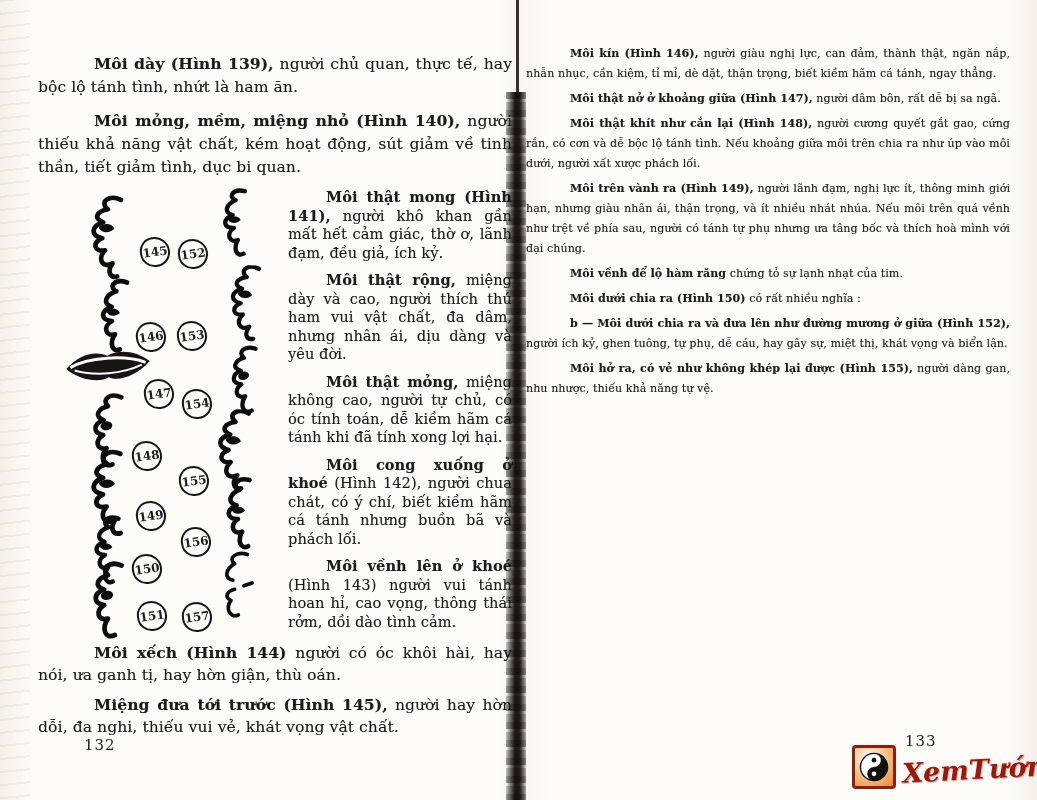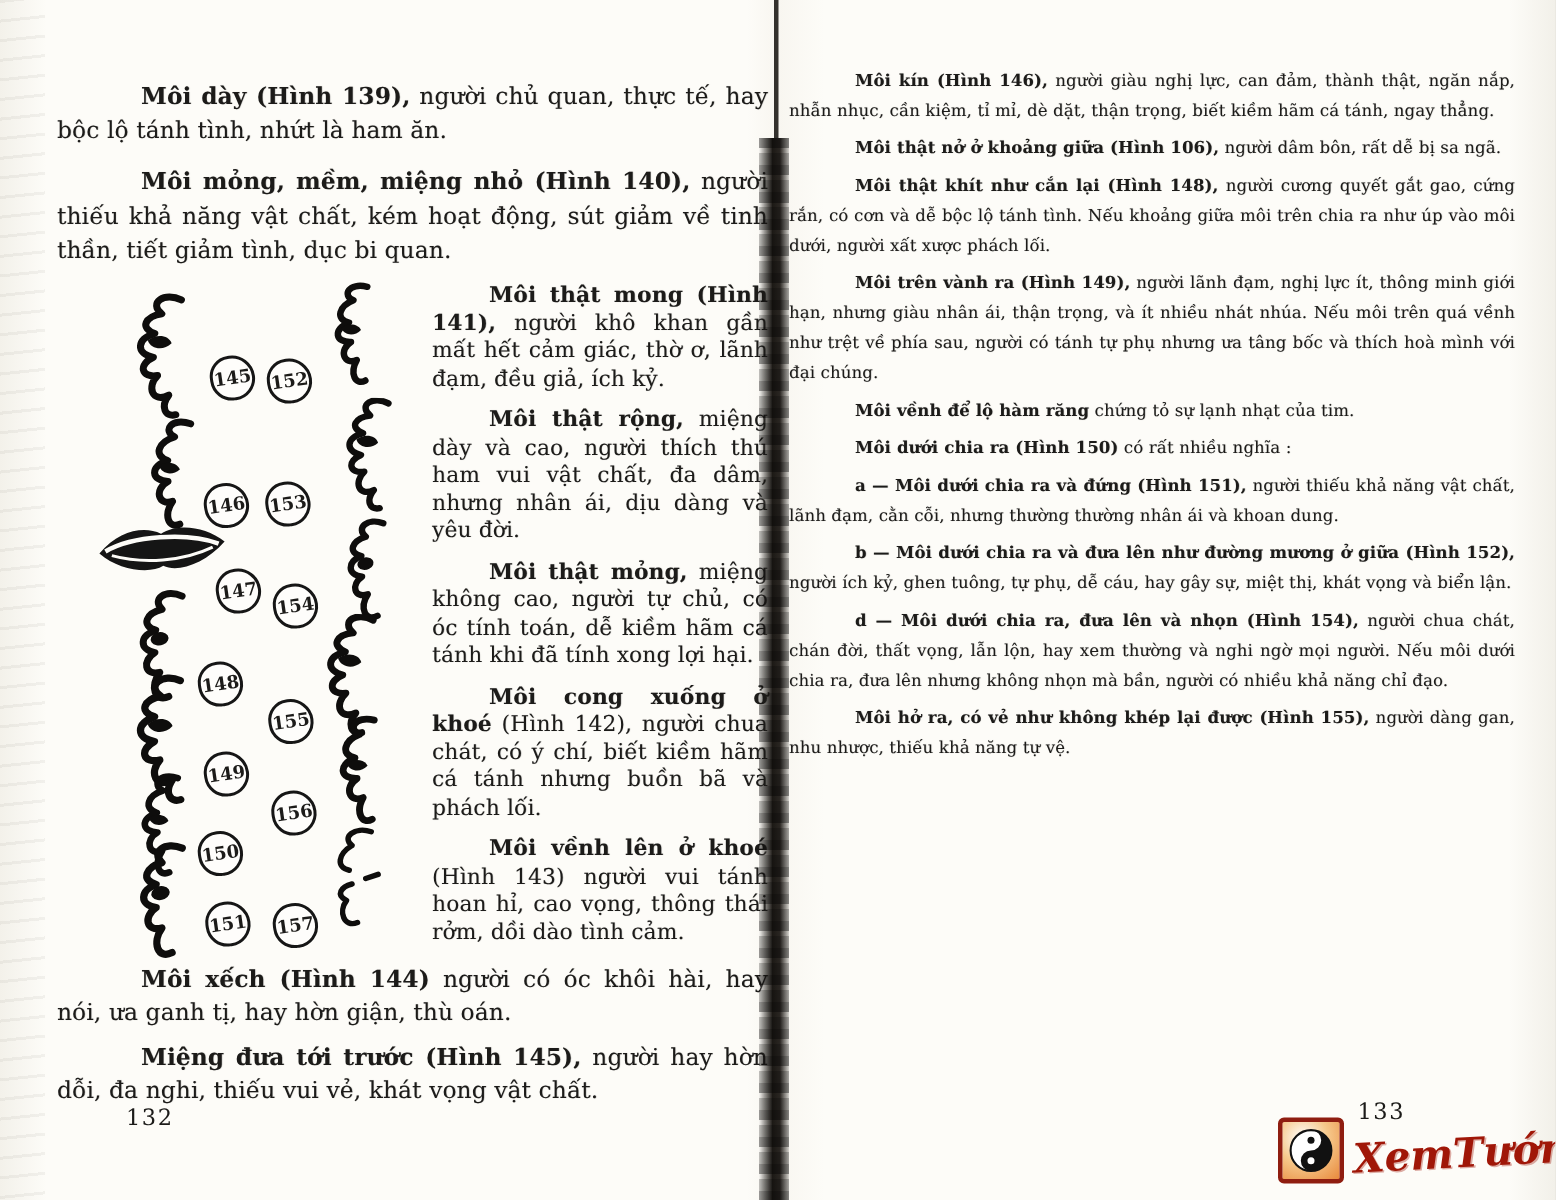--- a/index.html
+++ b/index.html
@@ -136,28 +136,26 @@
 
   <div class="left-bottom">
     <p class="para lb"><b>Môi xếch (Hình 144)</b><span> người có óc khôi hài, hay nói, ưa ganh tị, hay hờn giận, thù oán.</span></p>
     <p class="para lb"><b>Miệng đưa tới trước (Hình 145),</b><span> người hay hờn dỗi, đa nghi, thiếu vui vẻ, khát vọng vật chất.</span></p>
   </div>
 
   <div class="folio folio-left">132</div>
 
   <div class="right-page">
     <p class="para rp"><b>Môi kín (Hình 146),</b><span> người giàu nghị lực, can đảm, thành thật, ngăn nắp, nhẫn nhục, cần kiệm, tỉ mỉ, dè dặt, thận trọng, biết kiềm hãm cá tánh, ngay thẳng.</span></p>
-    <p class="para rp"><b>Môi thật nở ở khoảng giữa (Hình 106),</b><span> người dâm bôn, rất dễ bị sa ngã.</span></p>
+    <p class="para rp"><b>Môi thật nở ở khoảng giữa (Hình 147),</b><span> người dâm bôn, rất dễ bị sa ngã.</span></p>
     <p class="para rp"><b>Môi thật khít như cắn lại (Hình 148),</b><span> người cương quyết gắt gao, cứng rắn, có cơn và dễ bộc lộ tánh tình. Nếu khoảng giữa môi trên chia ra như úp vào môi dưới, người xất xược phách lối.</span></p>
     <p class="para rp"><b>Môi trên vành ra (Hình 149),</b><span> người lãnh đạm, nghị lực ít, thông minh giới hạn, nhưng giàu nhân ái, thận trọng, và ít nhiều nhát nhúa. Nếu môi trên quá vềnh như trệt về phía sau, người có tánh tự phụ nhưng ưa tâng bốc và thích hoà mình với đại chúng.</span></p>
     <p class="para rp"><b>Môi vềnh để lộ hàm răng</b><span> chứng tỏ sự lạnh nhạt của tim.</span></p>
     <p class="para rp"><b>Môi dưới chia ra (Hình 150)</b><span> có rất nhiều nghĩa :</span></p>
-    <p class="para rp"><b>a — Môi dưới chia ra và đứng (Hình 151),</b><span> người thiếu khả năng vật chất, lãnh đạm, cằn cỗi, nhưng thường thường nhân ái và khoan dung.</span></p>
     <p class="para rp"><b>b — Môi dưới chia ra và đưa lên như đường mương ở giữa (Hình 152),</b><span> người ích kỷ, ghen tuông, tự phụ, dễ cáu, hay gây sự, miệt thị, khát vọng và biển lận.</span></p>
-    <p class="para rp"><b>d — Môi dưới chia ra, đưa lên và nhọn (Hình 154),</b><span> người chua chát, chán đời, thất vọng, lẫn lộn, hay xem thường và nghi ngờ mọi người. Nếu môi dưới chia ra, đưa lên nhưng không nhọn mà bần, người có nhiều khả năng chỉ đạo.</span></p>
     <p class="para rp"><b>Môi hở ra, có vẻ như không khép lại được (Hình 155),</b><span> người dàng gan, nhu nhược, thiếu khả năng tự vệ.</span></p>
   </div>
 
   <div class="folio folio-right">133</div>
 
   <div class="watermark">
     <div class="wm-tile">
       <svg width="30" height="30" viewBox="0 0 32 32">
         <circle cx="16" cy="16" r="14.5" fill="#ffffff" stroke="#111111" stroke-width="1.5"></circle>
         <path d="M16,1.5 a14.5,14.5 0 0 1 0,29 a7.25,7.25 0 0 1 0,-14.5 a7.25,7.25 0 0 0 0,-14.5 z" fill="#111111"></path>

